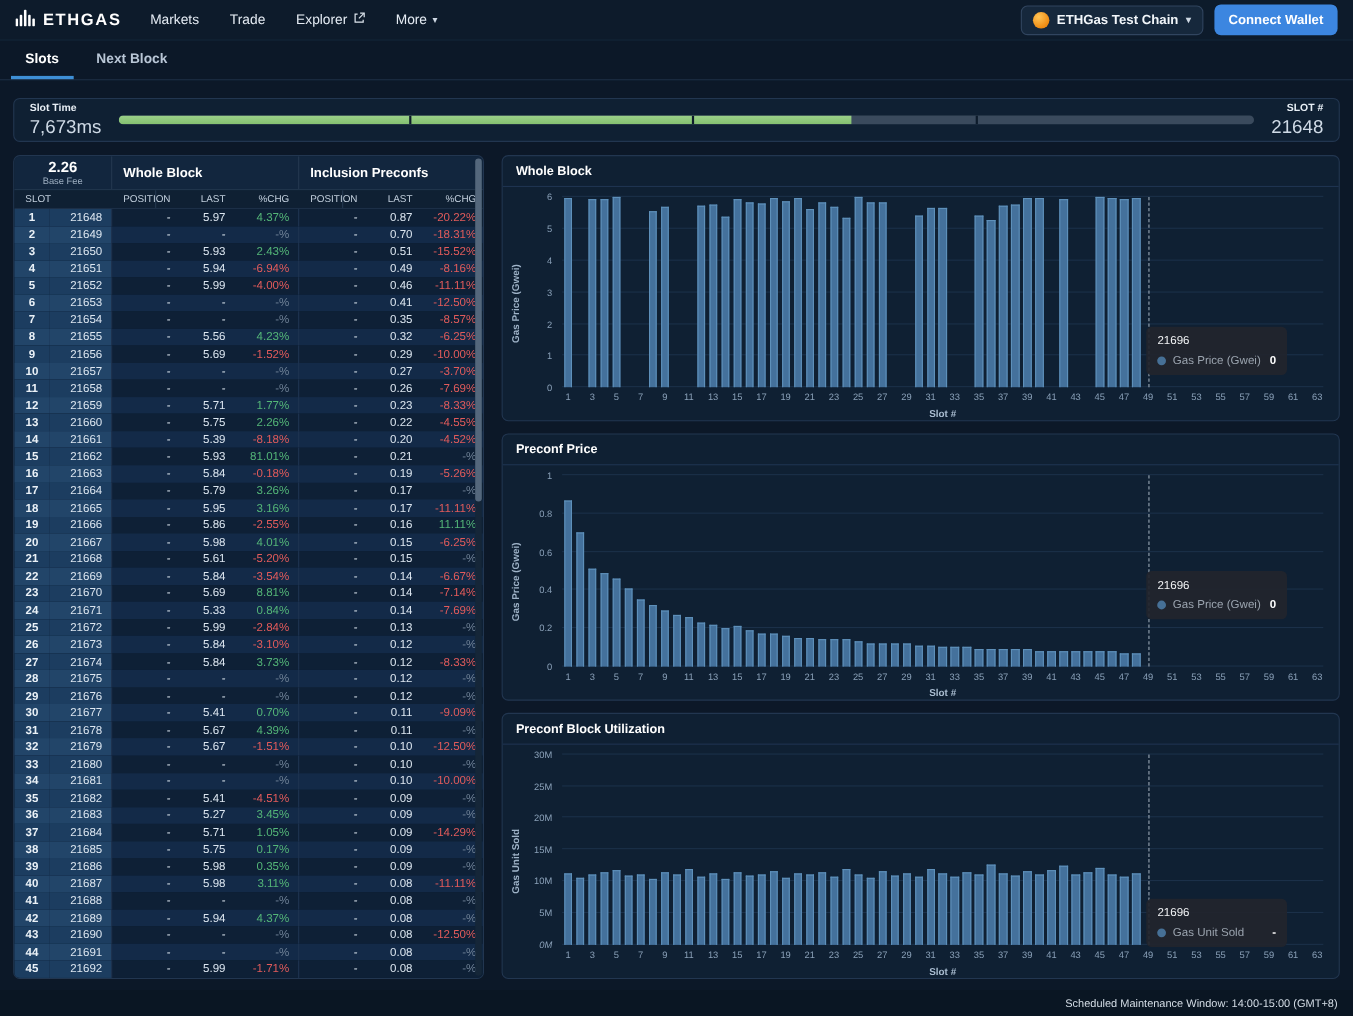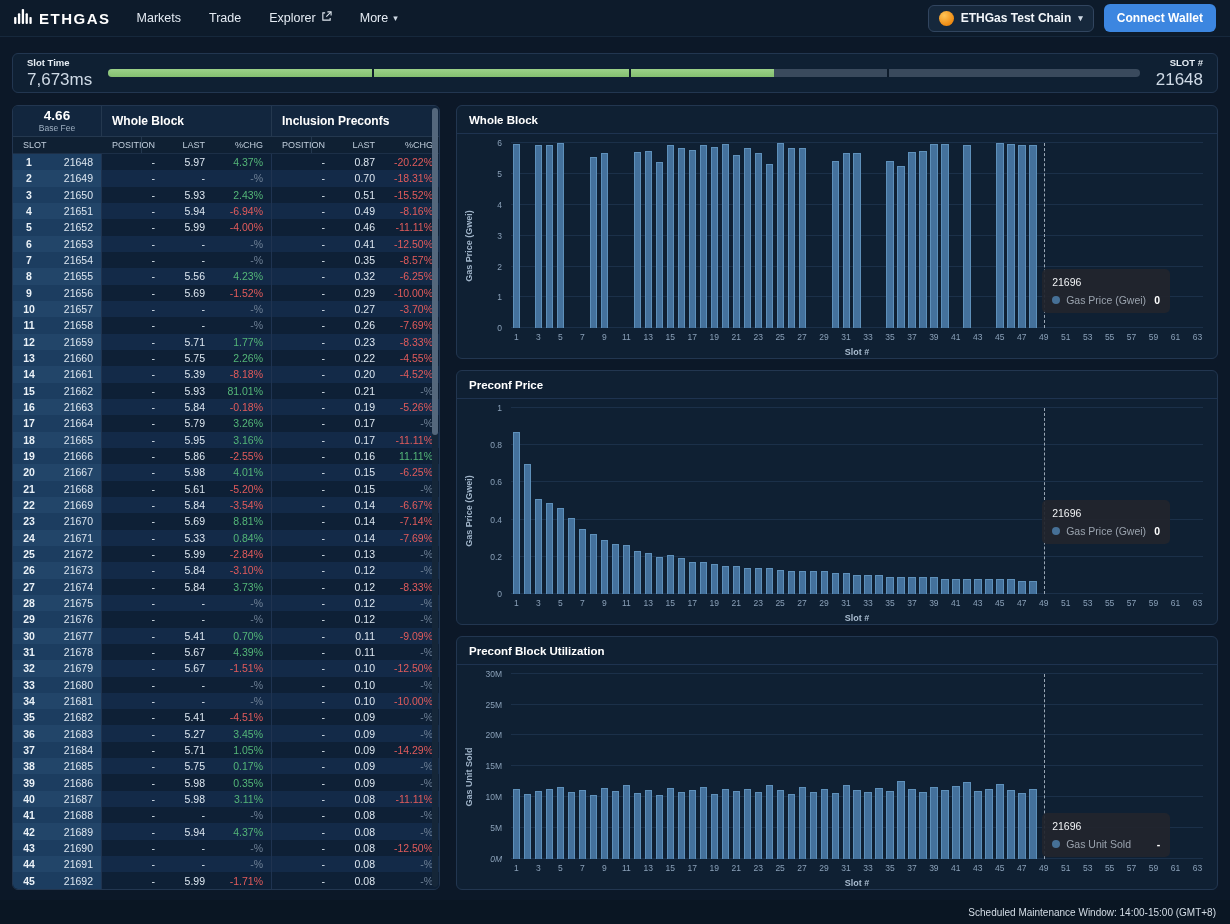--- a/index.html
+++ b/index.html
@@ -161,20 +161,24 @@
     <div class="nav-right">
       <button class="chain-pill">
         <span class="chain-dot"></span>
         <span>ETHGas Test Chain</span>
         <span class="caret">▾</span>
       </button>
       <button class="connect-btn">Connect Wallet</button>
     </div>
   </header>
 
+  <div class="tabbar">
+    <div class="tab active">Slots</div>
+    <div class="tab">Next Block</div>
+  </div>
 
   <div class="slotbar panel">
     <div class="sb-block">
       <span class="sb-label">Slot Time</span>
       <span class="sb-value">7,673ms</span>
     </div>
     <div class="progress" id="slot-progress">
       <div class="progress-fill" id="progress-fill" style="width: 64.5%;"></div>
     <div class="ptick" style="left: 25.6%;"></div>
         <div class="ptick" style="left: 50.5%;"></div>
@@ -184,21 +188,21 @@
       <span class="sb-label">SLOT #</span>
       <span class="sb-value">21648</span>
     </div>
   </div>
 
   <div class="main">
 
     <div class="table-panel panel">
       <div class="thead-group">
         <div class="basefee-cell">
-          <span class="basefee-val">4.66</span>
+          <span class="basefee-val">2.26</span>
           <span class="basefee-label">Base Fee</span>
         </div>
         <div class="group-h">Whole Block</div>
         <div class="group-h">Inclusion Preconfs</div>
       </div>
       <div class="thead-cols" id="thead-cols">
           <div class="th c0">SLOT</div>
           <div class="th c1 sep">POSITION</div>
           <div class="th c2">LAST</div>
           <div class="th c3">%CHG</div>

